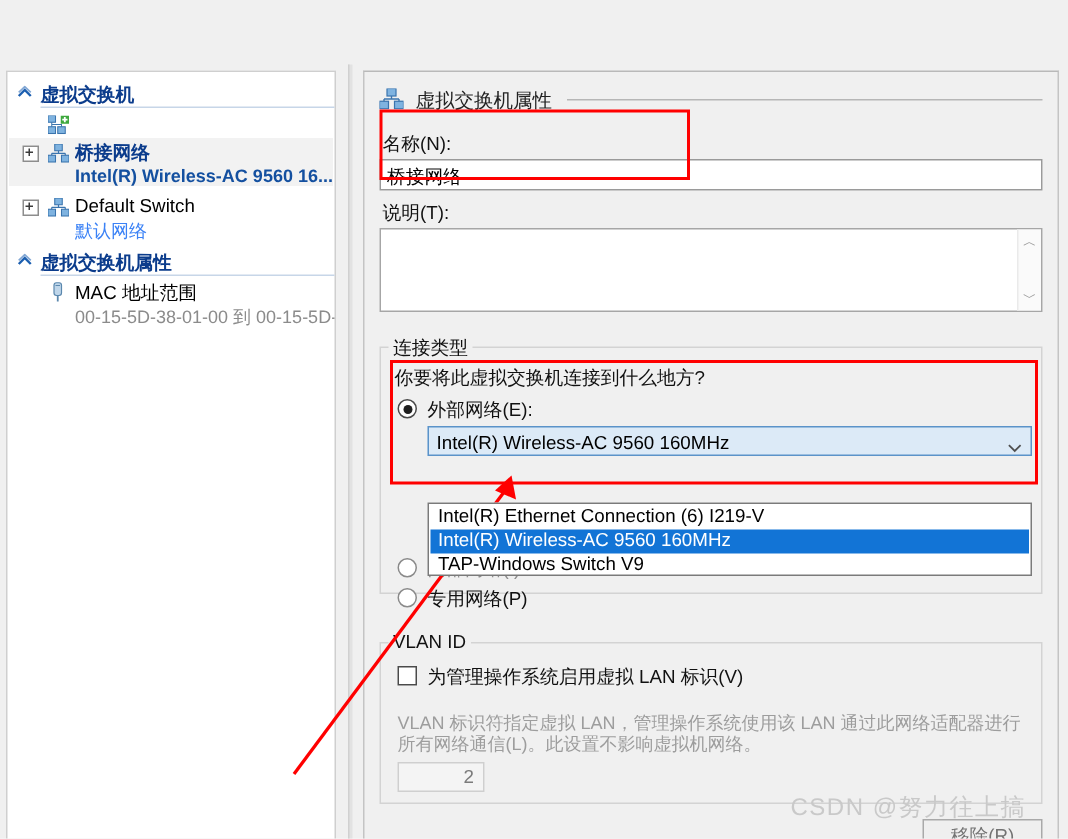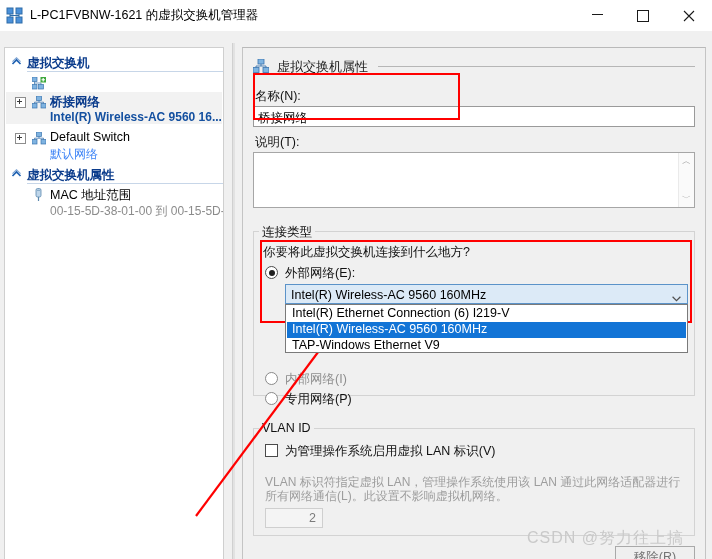--- a/index.html
+++ b/index.html
@@ -67,21 +67,21 @@
   .radio.on:after{content:"";position:absolute;left:2.5px;top:2.5px;width:6px;height:6px;border-radius:50%;background:#1f1f1f;}
   .radio.off{border-color:#8a8a8a;}
 
   .rlab{position:absolute;font-size:12.5px;color:#111;white-space:nowrap;}
   .rlab.faint{color:#8e8e8e;}
 
   
   .combo{position:absolute;box-sizing:border-box;border:1px solid #5b93c9;background:#dceaf7;}
   .combo .ctxt{position:absolute;left:5px;top:3px;font-size:12.5px;color:#000;white-space:nowrap;}
   .combo .carr{position:absolute;right:6px;top:6px;width:9px;height:6px;}
-  .dlist{position:absolute;box-sizing:border-box;border:1px solid #7a7a7a;background:#ffffff;}
+  .dlist{position:absolute;box-sizing:border-box;border:1px solid #7a7a7a;background:#ffffff;margin-top:31px;}
   .ditem{position:relative;height:15px;}
   .ditem .dt{position:absolute;left:5px;top:0px;font-size:12.5px;white-space:nowrap;color:#000;}
   .ditem.sel{background:#1274d6;}
   .ditem.sel .dt{color:#ffffff;}
 
   
   .cbox{position:absolute;width:13px;height:13px;border:1px solid #4a4a4a;background:#fff;box-sizing:border-box;}
   .help{position:absolute;font-size:12px;color:#9d9d9d;line-height:14px;white-space:nowrap;}
   .spin{position:absolute;box-sizing:border-box;border:1px solid #cfcfcf;background:#f4f4f4;}
   .spin .sv{position:absolute;right:6px;top:2px;font-size:12.5px;color:#7b7b7b;}
@@ -93,45 +93,20 @@
 
   
   .annot{position:absolute;border:2px solid #ff0000;box-sizing:border-box;pointer-events:none;}
   .arrow{position:absolute;left:0;top:0;width:712px;height:559px;pointer-events:none;}
 </style>
 </head>
 <body>
 
 <div id="app">
 
-  <div class="titlebar">
-    <div class="tb-icon">
-      <svg width="18" height="18" viewBox="0 0 18 18">
-        <rect x="1" y="1" width="6" height="6" fill="#4a90d9" stroke="#2f6ca8"></rect>
-        <rect x="10" y="1" width="6" height="6" fill="#4a90d9" stroke="#2f6ca8"></rect>
-        <rect x="1" y="10" width="6" height="6" fill="#4a90d9" stroke="#2f6ca8"></rect>
-        <rect x="10" y="10" width="6" height="6" fill="#4a90d9" stroke="#2f6ca8"></rect>
-        <path d="M4 7 v3 M13 7 v3 M4 8.5 h9" stroke="#2f6ca8" fill="none" stroke-width="1"></path>
-      </svg>
-    </div>
-    <div class="tb-title">L-PC1FVBNW-1621 的虚拟交换机管理器</div>
-    <div class="tb-btns">
-      <div class="tb-btn min">
-          <span></span>
-        </div>
-      <div class="tb-btn max">
-          <span></span>
-        </div>
-      <div class="tb-btn close">
-        <svg width="12" height="12" viewBox="0 0 12 12">
-            <path d="M1 1 L11 11 M11 1 L1 11" stroke="#1a1a1a" stroke-width="1.1" fill="none"></path>
-          </svg>
-      </div>
-    </div>
-  </div>
 
   <div class="content">
 
     <div class="leftpane">
       <div class="tree">
 
         <div class="selrow" style="top:44px;"></div>
 
         <div class="hdr" style="position:absolute;left:0;top:4px;width:216px;">
           <div class="chev">
@@ -274,21 +249,21 @@
         <div class="rlab" style="left:42px;top:343px;">专用网络(P)</div>
 
         <div class="dlist" style="left:42px;top:256px;width:403px;height:49px;z-index:40;">
           <div class="ditem" style="top: 1px; position: absolute; left: 1px; right: 1px; height: 16px;">
             <span class="dt">Intel(R) Ethernet Connection (6) I219-V</span>
           </div>
           <div class="ditem sel" style="top: 17px; position: absolute; left: 1px; right: 1px; height: 16px;">
             <span class="dt">Intel(R) Wireless-AC 9560 160MHz</span>
           </div>
           <div class="ditem" style="top: 33px; position: absolute; left: 1px; right: 1px; height: 16px;">
-            <span class="dt">TAP-Windows Ethernet V9</span>
+            <span class="dt">TAP-Windows Switch V9</span>
           </div>
         </div>
 
         <div class="group" style="left:10px;top:380px;width:442px;height:108px;"></div>
         <div class="group-lg" style="left:16px;top:373px;">VLAN ID</div>
 
         <div class="cbox" style="left:22px;top:396px;"></div>
         <div class="lab" style="left:42px;top:395px;">为管理操作系统启用虚拟 LAN 标识(V)</div>
 
         <div class="help" style="left:22px;top:427px;">VLAN 标识符指定虚拟 LAN，管理操作系统使用该 LAN 通过此网络适配器进行</div>

